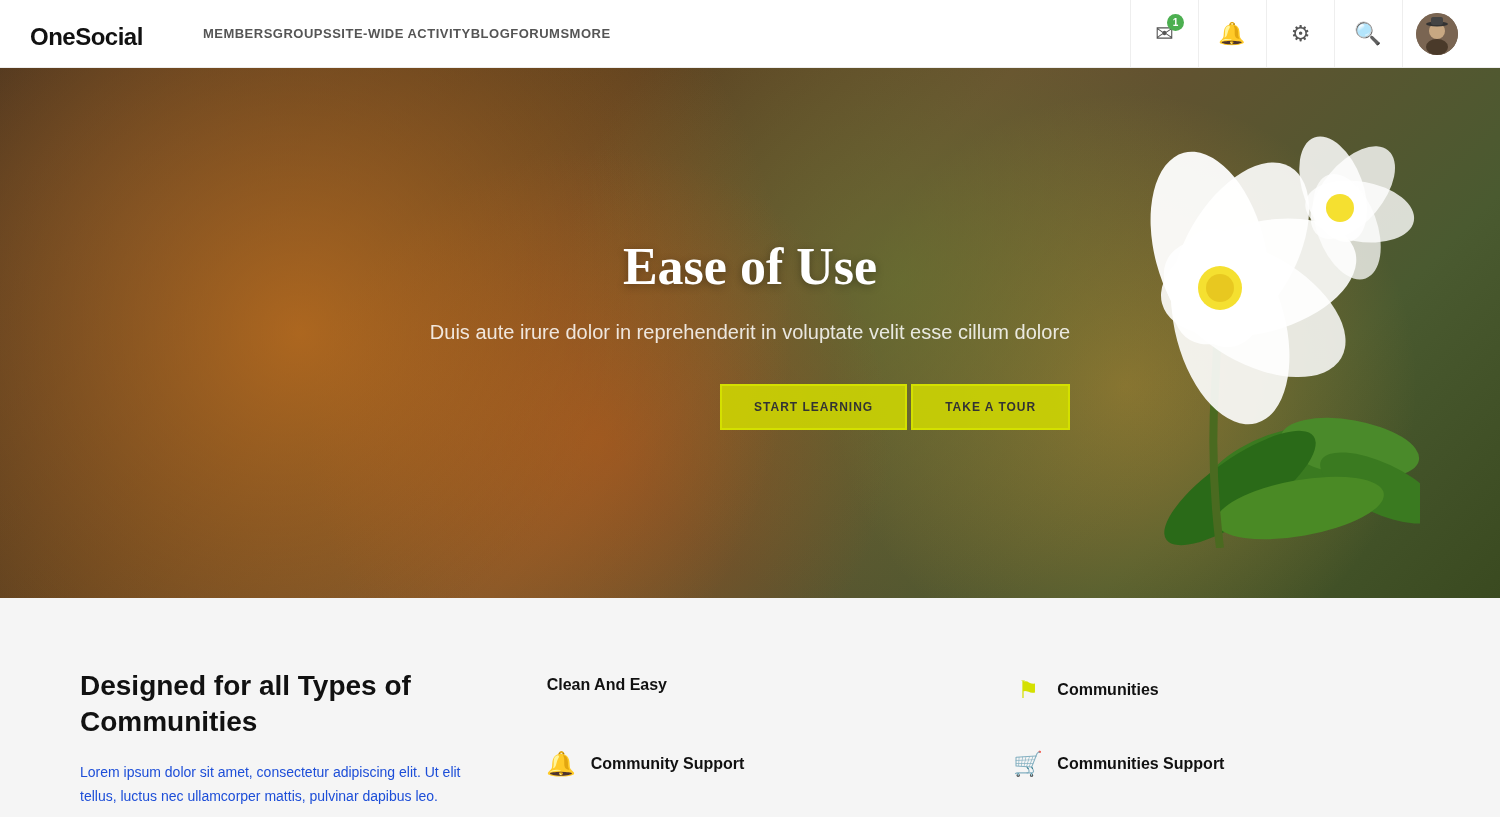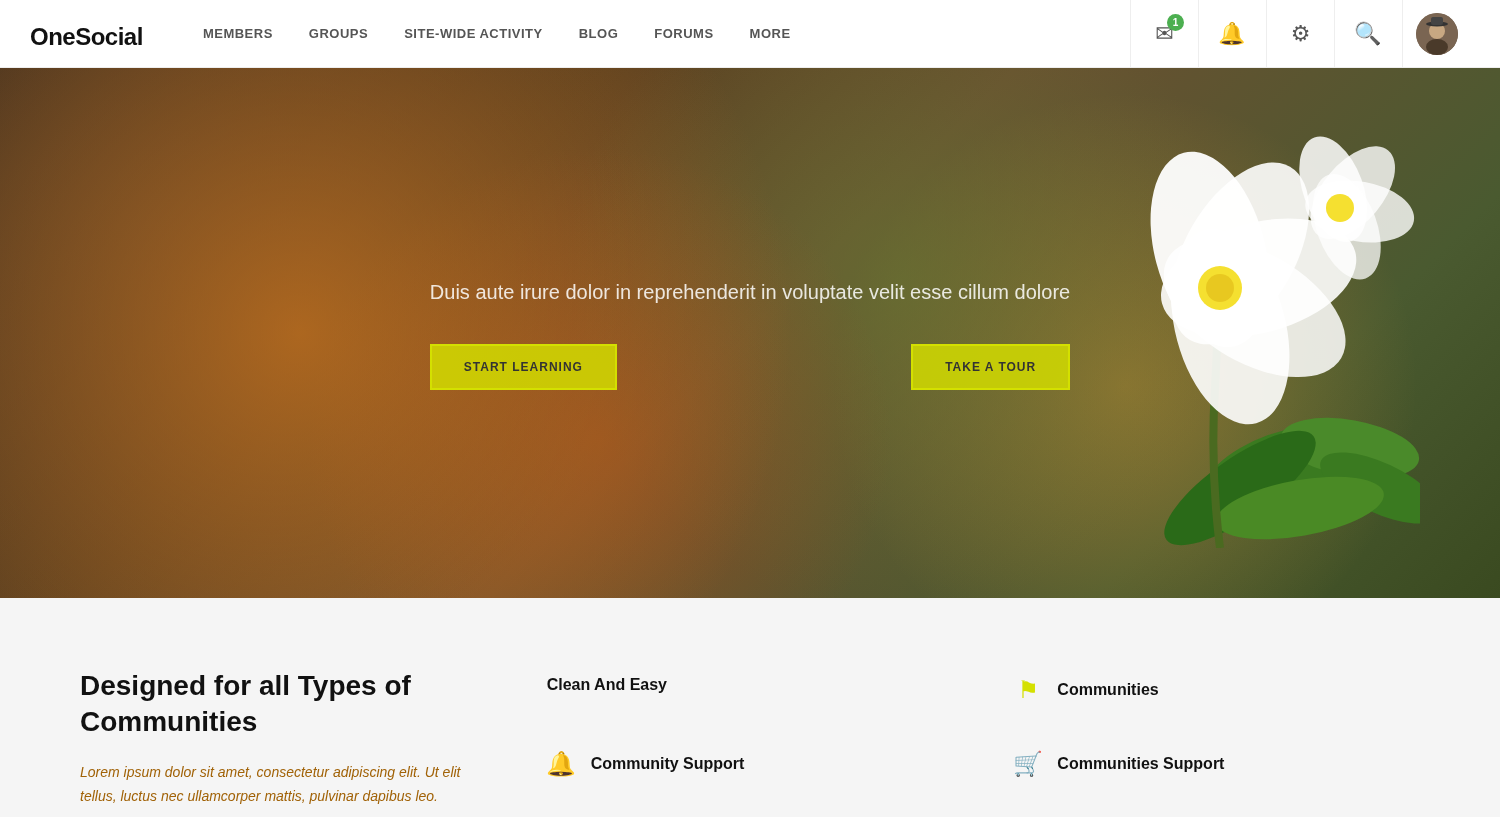--- a/index.html
+++ b/index.html
@@ -21,21 +21,20 @@
       font-weight: 900;
       color: #111;
       letter-spacing: -0.5px;
       margin-right: 60px;
       white-space: nowrap;
       margin-top: 7px;
     }
     .navbar-nav {
       display: flex;
       align-items: center;
-      gap: 36px;
       flex: 1;
     }
     .nav-item {
       font-size: 13px;
       font-weight: 600;
       color: #555;
       text-transform: uppercase;
       letter-spacing: 0.5px;
       cursor: pointer;
       white-space: nowrap;
@@ -143,21 +142,21 @@
     }
     .hero-subtitle {
       font-size: 20px;
       color: rgba(255,255,255,0.85);
       margin-bottom: 36px;
       line-height: 1.6;
     }
     .hero-buttons {
       display: flex;
       gap: 4px;
-      justify-content: space-between;
+      justify-content: flex-end;
     }
     .btn-hero {
       padding: 14px 32px;
       font-size: 12px;
       font-weight: 700;
       text-transform: uppercase;
       letter-spacing: 1px;
       border: 2px solid #d4e000;
       background: rgba(210,220,0,0.85);
       color: #333;
@@ -183,23 +182,22 @@
     }
     .section-title {
       font-size: 28px;
       font-weight: 800;
       color: #111;
       line-height: 1.3;
       margin-bottom: 20px;
     }
     .section-desc {
       font-size: 14px;
-      color: #a16207;
+      color: #1d4ed8;
       line-height: 1.7;
-      font-style: italic;
     }
     .feature-item {
       display: flex;
       align-items: center;
       gap: 14px;
       padding: 8px 0;
     }
     .feature-icon {
       font-size: 22px;
       flex-shrink: 0;
@@ -284,20 +282,21 @@
 
       <ellipse cx="340" cy="100" rx="30" ry="55" fill="white" opacity="0.85" transform="rotate(-20, 340, 120)"></ellipse>
       <ellipse cx="340" cy="100" rx="30" ry="55" fill="white" opacity="0.8" transform="rotate(40, 340, 120)"></ellipse>
       <ellipse cx="340" cy="100" rx="30" ry="55" fill="white" opacity="0.8" transform="rotate(100, 340, 120)"></ellipse>
       <ellipse cx="340" cy="100" rx="30" ry="55" fill="white" opacity="0.75" transform="rotate(160, 340, 120)"></ellipse>
       <circle cx="340" cy="120" r="14" fill="#f5e030"></circle>
     </svg>
   </div>
 
   <div class="hero-content">
+    <h1 class="hero-title">Ease of Use</h1>
     <p class="hero-subtitle">Duis aute irure dolor in reprehenderit in voluptate velit esse cillum dolore</p>
     <div class="hero-buttons">
       <button class="btn-hero">START LEARNING</button>
       <button class="btn-hero">TAKE A TOUR</button>
     </div>
   </div>
 </section>
 
 <section class="features-section">
   <div class="features-grid">

